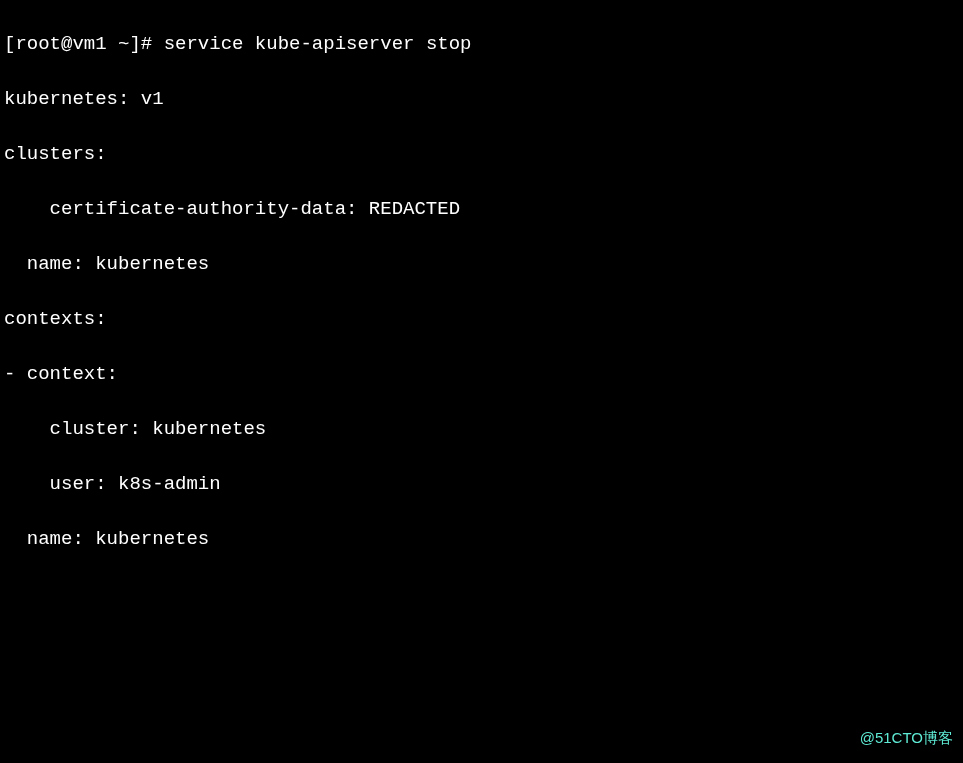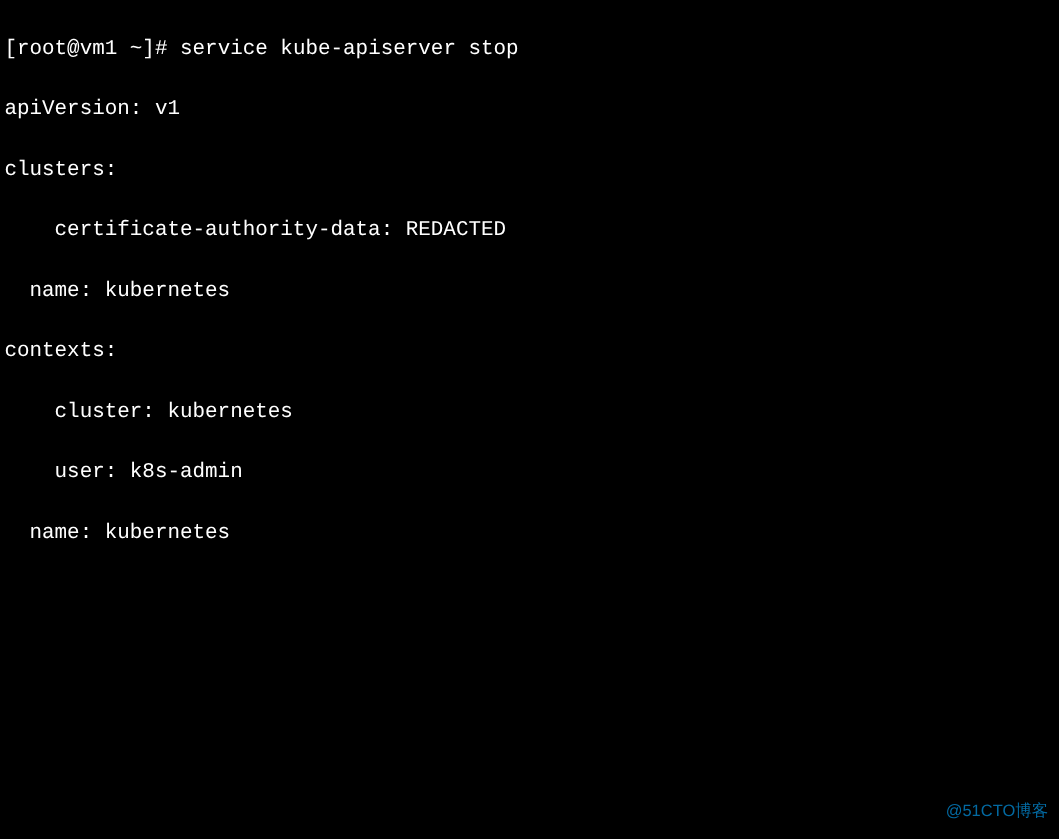--- a/index.html
+++ b/index.html
@@ -15,36 +15,37 @@
     overflow: hidden;
   }
   .terminal {
     padding: 3px 4px;
     white-space: pre;
   }
   .watermark {
     position: absolute;
     right: 10px;
     bottom: 14px;
-    color: #0369a1;
+    color: #5eead4;
     font-family: Arial, sans-serif;
     font-size: 15px;
     background: rgba(0,0,0,0.0);
   }
 </style>
 </head>
 <body>
 
 <div class="terminal">
 <div><span>[root@vm1 ~]# </span><span>service kube-apiserver stop</span></div>
-<div>apiVersion: v1</div>
+<div>kubernetes: v1</div>
 <div>clusters:</div>
 <div>    certificate-authority-data: REDACTED</div>
 <div>  name: kubernetes</div>
 <div>contexts:</div>
+<div>- context:</div>
 <div>    cluster: kubernetes</div>
 <div>    user: k8s-admin</div>
 <div>  name: kubernetes</div>
 
 
 
 
 
 
 

